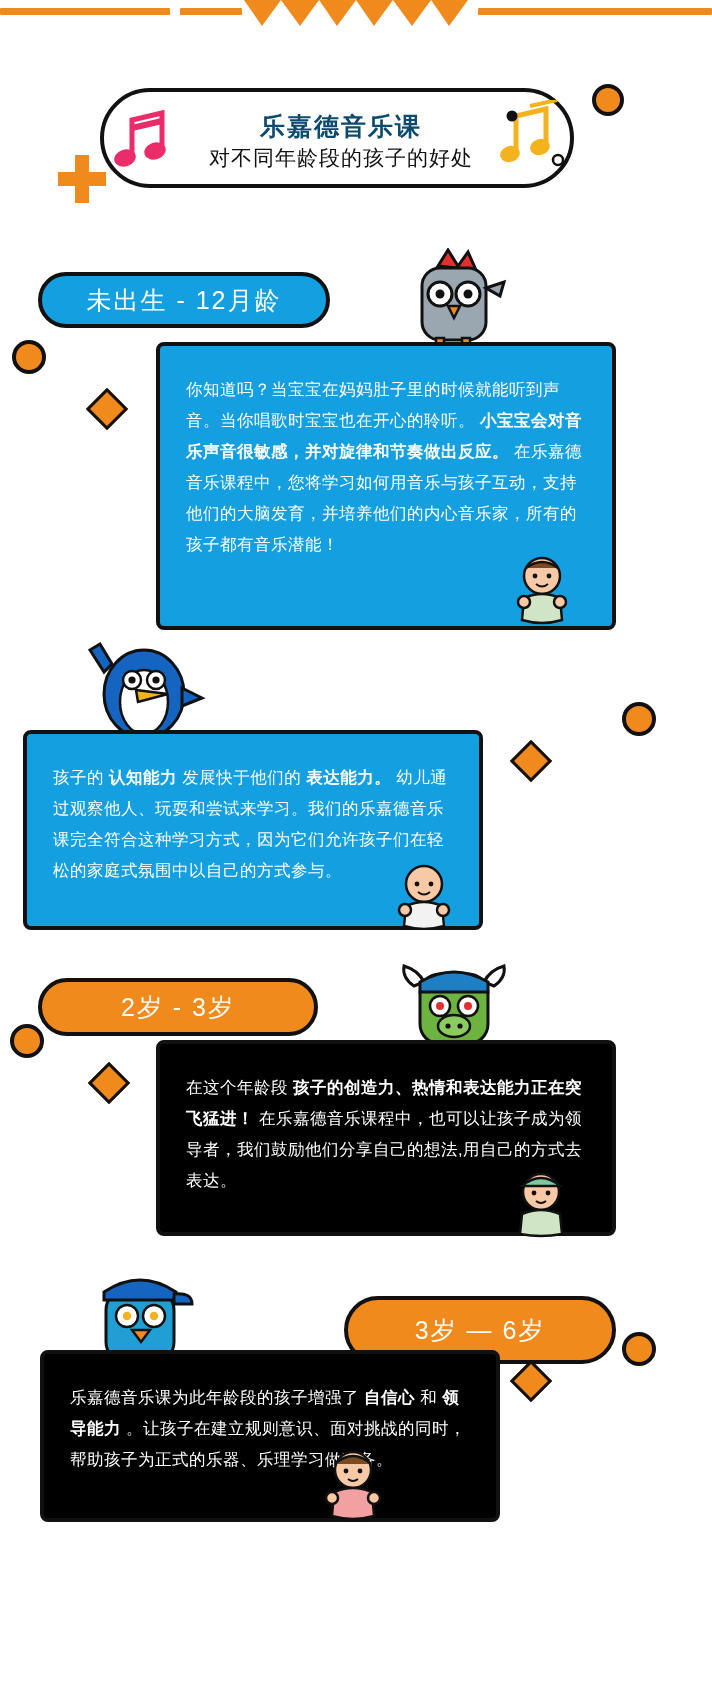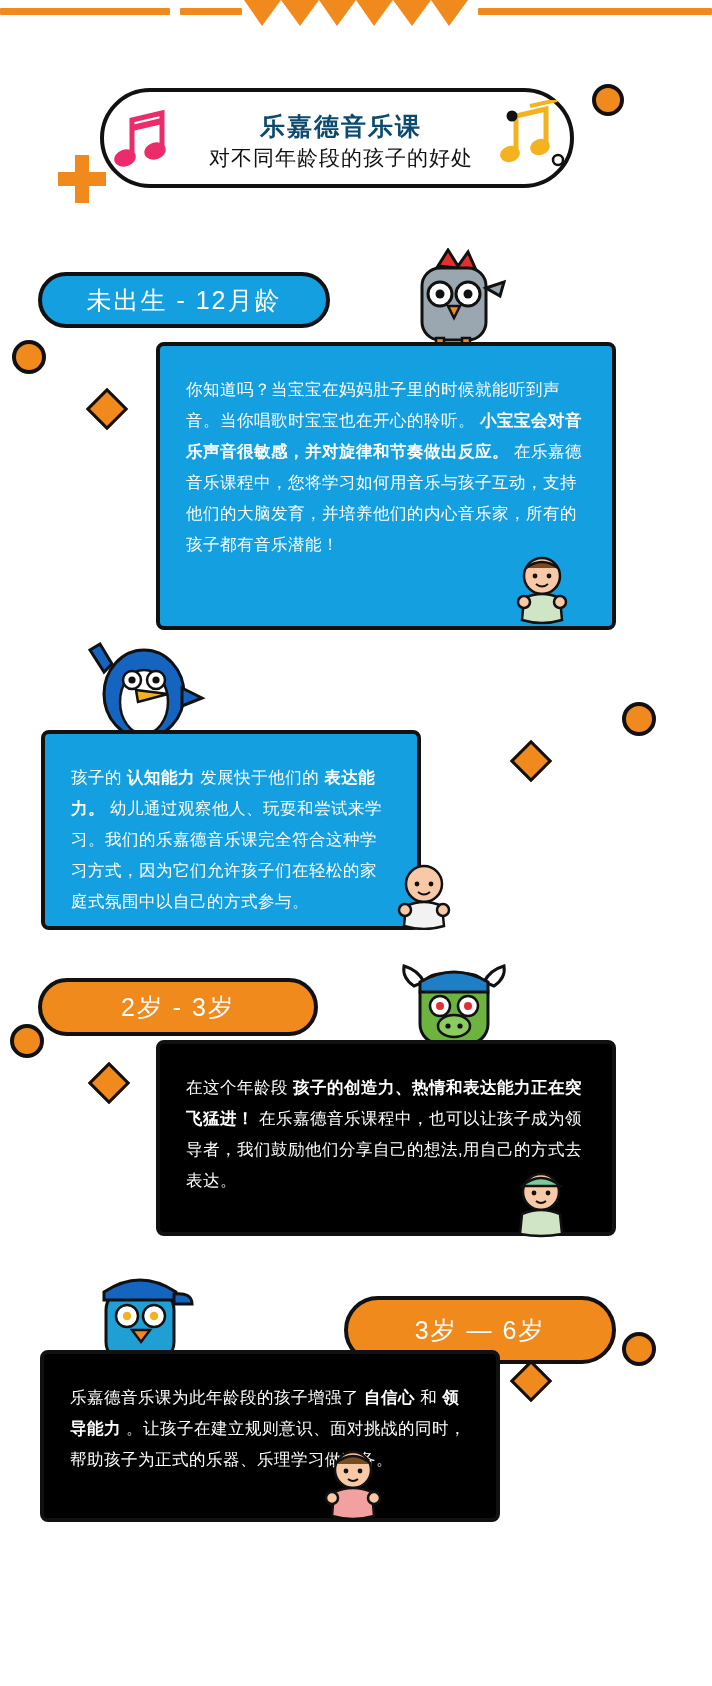--- a/index.html
+++ b/index.html
@@ -153,21 +153,21 @@
     <ellipse cx="62" cy="70" rx="24" ry="32" fill="#fff" stroke="#111" stroke-width="2.5"></ellipse>
     <circle cx="50" cy="48" r="9" fill="#fff" stroke="#111" stroke-width="2.5"></circle>
     <circle cx="74" cy="48" r="9" fill="#fff" stroke="#111" stroke-width="2.5"></circle>
     <circle cx="50" cy="48" r="3.6" fill="#111"></circle>
       <circle cx="74" cy="48" r="3.6" fill="#111"></circle>
     <path d="M54 58 L86 62 L56 70 Z" fill="#f4b31e" stroke="#111" stroke-width="2.5"></path>
     <path d="M100 56 L120 66 L100 74 Z" fill="#1565c0" stroke="#111" stroke-width="3"></path>
   </svg>
 
 
-  <div class="card blue" style="left:41px;top:730px;width:380px;height:200px;">
+  <div class="card blue" style="left:23px;top:730px;width:460px;height:200px;">
     <span>
       <span>孩子的 </span><b>认知能力</b><span> 发展快于他们的 </span><b>表达能力。</b><span> 幼儿通过观察他人、玩耍和尝试来学习。我们的乐嘉德音乐课完全符合这种学习方式，因为它们允许孩子们在轻松的家庭式氛围中以自己的方式参与。</span>
     </span>
   </div>
   <svg class="baby" style="left:392px;top:862px;" width="64" height="68" viewBox="0 0 64 68">
     <circle cx="32" cy="22" r="18" fill="#f7c9a6" stroke="#111" stroke-width="2.5"></circle>
     <circle cx="25" cy="22" r="2.4" fill="#111"></circle>
       <circle cx="39" cy="22" r="2.4" fill="#111"></circle>
     <path d="M26 30 Q32 35 38 30" stroke="#111" stroke-width="2" fill="none"></path>
     <path d="M14 44 Q32 36 50 44 L52 64 Q32 70 12 64 Z" fill="#f2f2f2" stroke="#111" stroke-width="2.5"></path>

